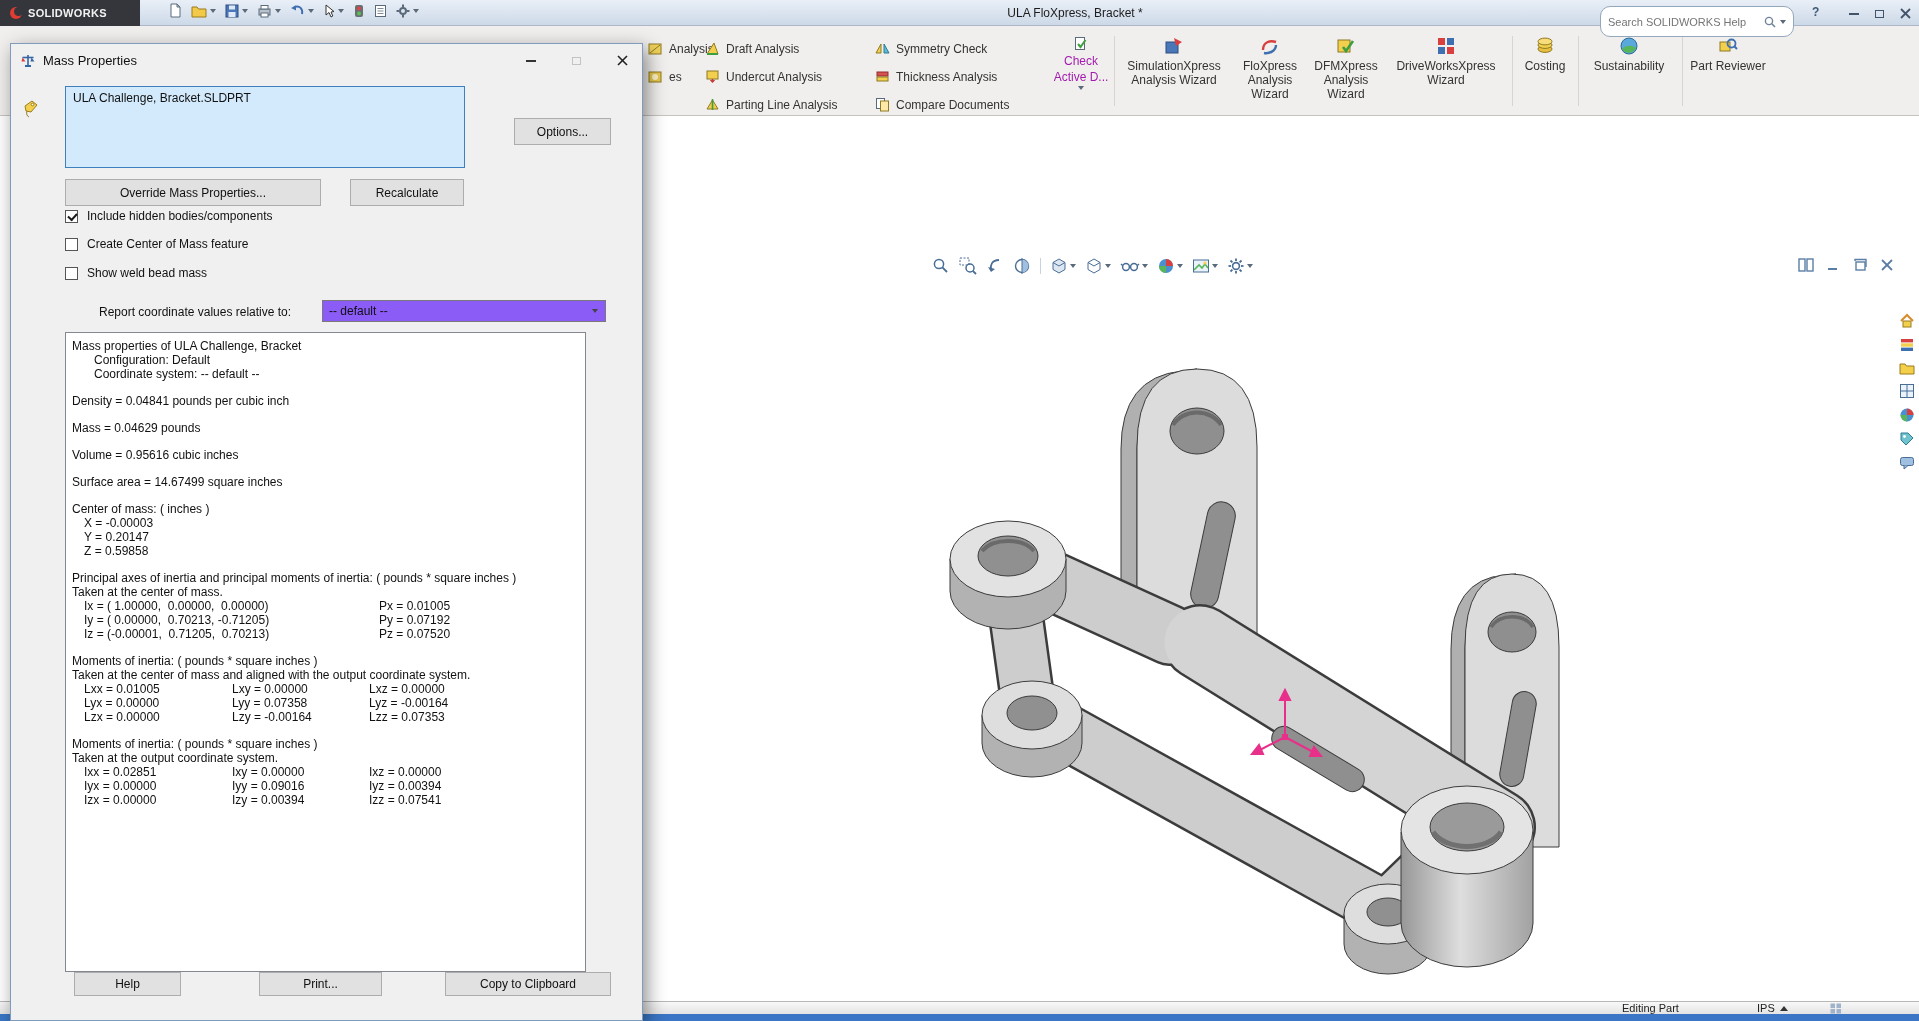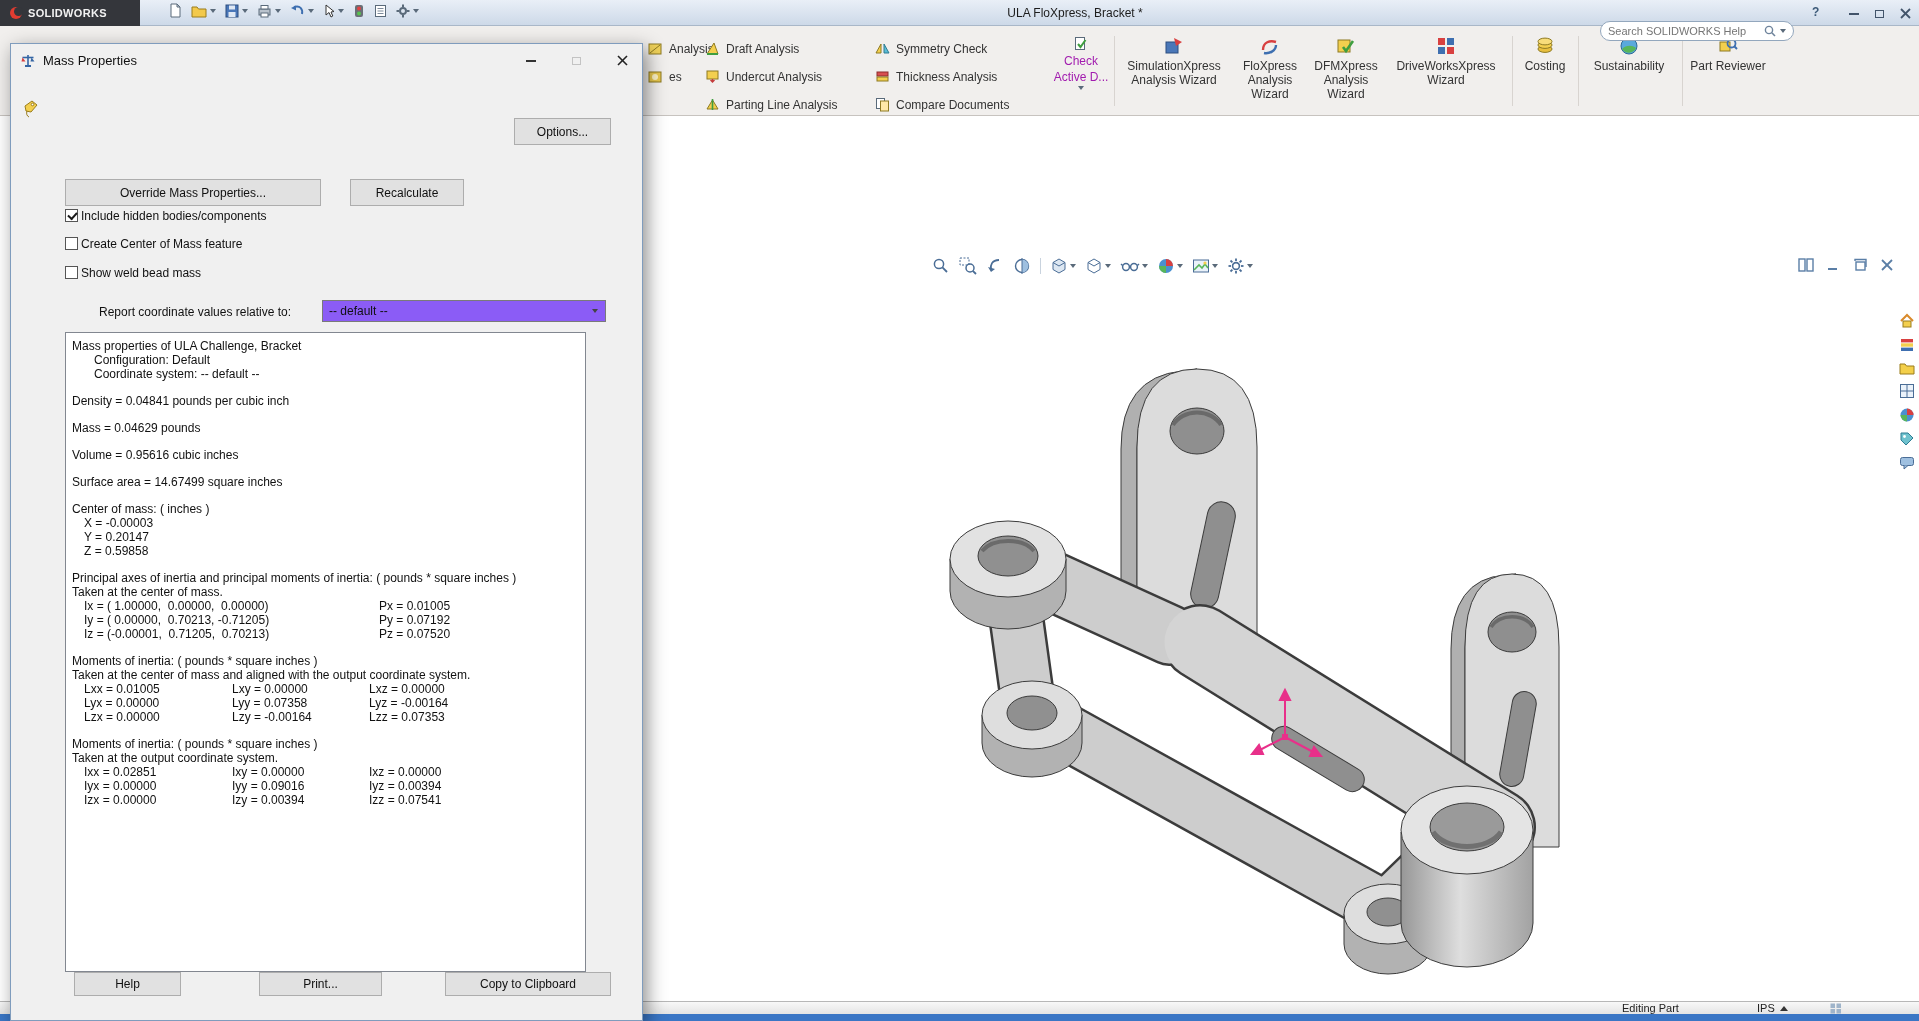--- a/index.html
+++ b/index.html
@@ -12,21 +12,21 @@
   .logo { position:absolute; left:0; top:0; width:140px; height:26px; background:#34363b;
     display:flex; align-items:center; gap:5px; padding-left:9px; }
   .logo .brand { color:#f2f2f2; font-weight:bold; font-size:11px; letter-spacing:.3px; }
   .qat { position:absolute; left:168px; top:3px; display:flex; align-items:center; gap:9px; }
   .qbtn { display:flex; align-items:center; gap:3px; cursor:default; }
   .caret { width:0; height:0; border-left:3.5px solid transparent; border-right:3.5px solid transparent;
     border-top:4px solid #5a6a7a; display:inline-block; }
   .caret-up { width:0; height:0; border-left:4px solid transparent; border-right:4px solid transparent;
     border-bottom:5px solid #333; display:inline-block; }
   .doc-title { position:absolute; left:860px; top:6px; width:430px; text-align:center; font-size:12px; color:#1c1c1c; }
-  .search { position:absolute; left:1600px; top:21px; width:194px; height:20px; background:#fff;
+  .search { position:absolute; left:1600px; top:6px; width:194px; height:31px; background:#fff;
     border:1px solid #93a7bd; border-radius:10px; display:flex; align-items:center; padding:0 7px; gap:4px; }
   .search input { border:none; outline:none; flex:1; font-size:11px; color:#555; background:transparent; }
   .help-glyph { position:absolute; left:1812px; top:5px; font-size:12px; font-weight:bold; color:#3c5a78; }
   .winbtns { position:absolute; right:8px; top:8px; display:flex; gap:16px; align-items:center; }
   .wmin { width:10px; height:2px; background:#42546a; }
   .wmax { width:9px; height:8px; border:1.5px solid #42546a; }
 
   
   .ribbon { position:absolute; left:0; top:26px; width:1919px; height:90px; background:#f1efed;
     border-bottom:1px solid #c7c3bf; z-index:5; }
@@ -56,21 +56,21 @@
   
   .dialog { position:absolute; left:10px; top:43px; width:633px; height:978px; background:#f0f0f0;
     border:1px solid #7f9cbd; box-shadow:4px 6px 18px rgba(0,0,0,.45); z-index:50; font-size:12px; color:#111; }
   .dlg-title { position:absolute; left:0; top:0; width:100%; height:33px; display:flex; align-items:center;
     gap:8px; padding-left:10px; font-size:13px; color:#111; }
   .dlg-btns { position:absolute; right:14px; top:0; height:33px; display:flex; gap:36px; align-items:center; }
   .fname { position:absolute; left:54px; top:42px; width:400px; height:82px; background:#d3eafc;
     border:1px solid #3d7fbf; padding:4px 7px; }
   .btn { position:absolute; background:#e1e1e1; border:1px solid #adadad; display:flex;
     align-items:center; justify-content:center; font-size:12px; color:#111; cursor:default; }
-  .cbrow { position:absolute; left:54px; display:flex; align-items:flex-start; gap:3px; }
+  .cbrow { position:absolute; left:54px; display:flex; align-items:flex-end; gap:9px; }
   .cb { width:13px; height:13px; border:1px solid #555; background:#fff; position:relative; }
   .cb.on::after { content:""; position:absolute; left:2px; top:2px; width:7px; height:4px;
     border-left:2px solid #1a1a1a; border-bottom:2px solid #1a1a1a; transform:rotate(-48deg); }
   .report-label { position:absolute; left:88px; top:261px; }
   .combo { position:absolute; left:311px; top:256px; width:284px; height:22px; background:#8b5cf6;
     border:1px solid #7a7a7a; display:flex; align-items:center; padding-left:6px; }
   .combo .caret { margin-left:auto; margin-right:7px; border-top-color:#444; }
   .results { position:absolute; left:54px; top:288px; width:521px; height:640px; background:#fff;
     border:1px solid #828790; padding:6px 4px 0 4px; font-size:12px; line-height:14px; overflow:hidden; }
   .rl { padding-left:2px; white-space:pre; }
@@ -574,20 +574,23 @@
           <line x1="10" y1="1" x2="1" y2="10" stroke="#222" stroke-width="1.6"></line>
         </svg>
     </div>
 
     <svg width="16" height="18" viewBox="0 0 16 18" style="position:absolute;left:12px;top:56px">
       <path d="M2,6 L9,1 L14,5 L8,12 L3,11 Z" fill="#f3cf4e" stroke="#9a7d1d"></path>
         <circle cx="9.5" cy="4.5" r="1.3" fill="#fff" stroke="#9a7d1d"></circle>
       <path d="M4,11 C3,14 4,16 6,17" fill="none" stroke="#9a7d1d"></path>
     </svg>
 
+    <div class="fname">
+      <span>ULA Challenge, Bracket.SLDPRT</span>
+    </div>
     <div class="btn" style="left:503px;top:74px;width:97px;height:27px">
       <span>Options...</span>
     </div>
 
     <div class="btn" style="left:54px;top:135px;width:256px;height:27px">
       <span>Override Mass Properties...</span>
     </div>
     <div class="btn" style="left:339px;top:135px;width:114px;height:27px">
       <span>Recalculate</span>
     </div>

